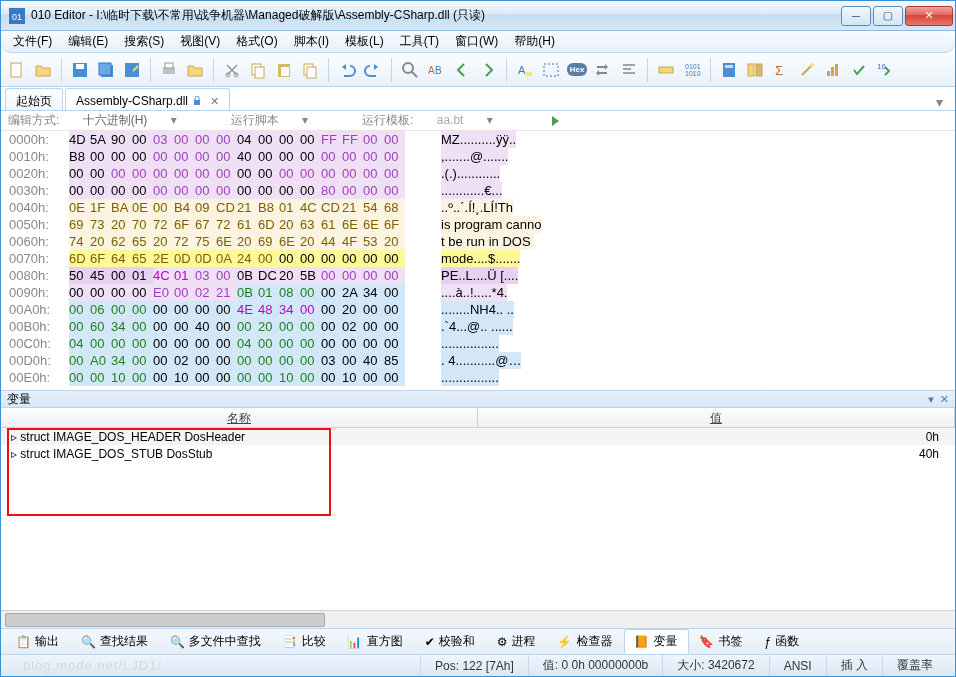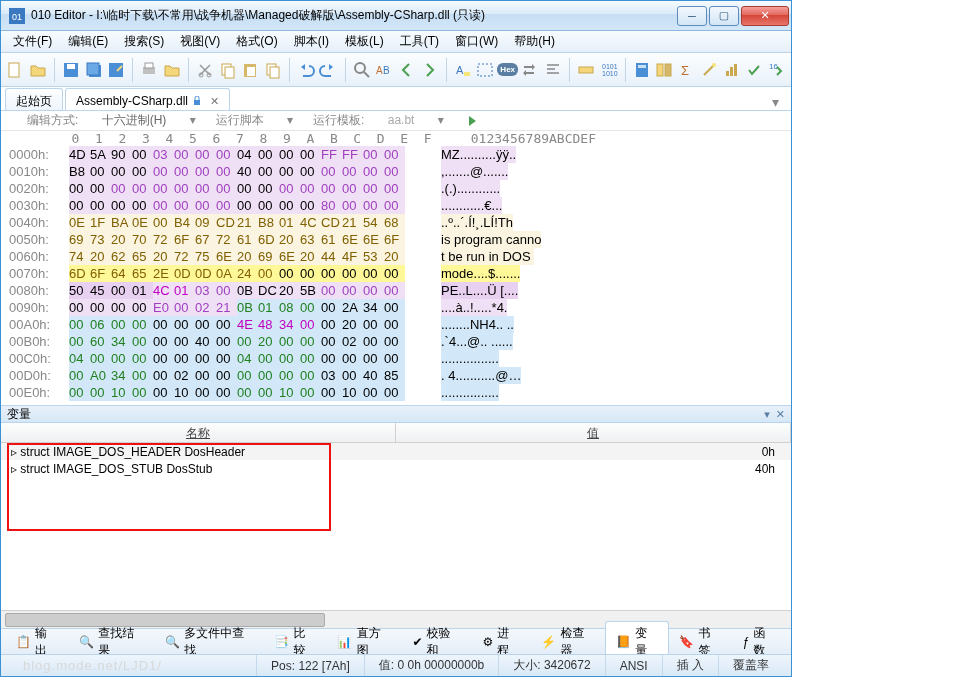--- a/index.html
+++ b/index.html
@@ -1,36 +1,36 @@
 <!DOCTYPE html>
 <html><head>
 <meta charset="utf-8">
 <style>
 * { margin:0; padding:0; box-sizing:border-box; font-family:"Microsoft YaHei",Tahoma,sans-serif; }
 body { background:#fff; font-size:12px; overflow:hidden; }
-.window { width:792px; height:677px; border:1px solid #3a91d6; background:#fff; display:flex; flex-direction:column; }
+.window { width:956px; height:677px; border:1px solid #3a91d6; background:#fff; display:flex; flex-direction:column; }
 .titlebar { height:30px; background:linear-gradient(#f7fbff,#d9eaf9 45%,#c6ddf3 46%,#d3e7f8); display:flex; align-items:center; padding:0 2px; border-bottom:1px solid #8db7dd; }
 .titlebar .icon { width:16px; height:16px; margin:0 6px; }
 .title-text { flex:1; color:#000; font-size:12px; }
 .win-btns { display:flex; gap:0; }
 .win-btn { width:30px; height:20px; border:1px solid #5d8cbb; background:linear-gradient(#f3f8fd,#d2e6f6); border-radius:3px; margin-left:2px; display:flex; align-items:center; justify-content:center; font-size:11px; color:#2b4e72; cursor:default; }
 .win-btn.close { width:48px; background:linear-gradient(#f5a09a,#e1675e 45%,#d54638 46%,#e8756a); border-color:#a73c32; color:#fff; }
-.menubar { height:22px; background:linear-gradient(#f7fbfe,#e6f0fa); border-bottom:1px solid #b9d4eb; display:flex; align-items:center; padding:0 4px; color:#000; }
+.menubar { height:22px; background:linear-gradient(#f7fbfe,#e6f0fa); border-bottom:1px solid #b9d4eb; display:flex; align-items:center; padding:0 4px; color:#000;border-radius:10px; }
 .menubar span { padding:2px 8px; }
 .toolbar { height:34px; background:linear-gradient(#fcfdff,#e8f1fa); border-bottom:1px solid #b9d4eb; display:flex; align-items:center; padding:2px 4px; gap:2px; }
 .sep { width:1px; height:24px; background:#c0d6eb; margin:0 4px; }
 .tbtn { width:24px; height:24px; display:flex; align-items:center; justify-content:center; border-radius:2px; }
 .tbtn svg { width:18px; height:18px; }
 .tabstrip { height:24px; background:#fff; border-bottom:1px solid #b9d4eb; display:flex; align-items:flex-end; padding:0 4px; }
 .tab { height:22px; padding:3px 10px 0; border:1px solid #b9d4eb; border-bottom:none; margin-right:2px; border-radius:3px 3px 0 0; background:linear-gradient(#fdfeff,#eef5fc); display:flex; align-items:center; gap:4px; }
 .tab.active { background:#fff; font-weight:normal; }
 .tab .x { font-size:11px; color:#777; margin-left:4px; }
 .tabstrip .spacer { flex:1; }
 .tabstrip .newtab { color:#888; font-size:14px; padding:0 8px; }
-.hexhdr { height:20px; display:flex; align-items:center; padding:0 26px; color:#888; background:#fff; border-bottom:1px solid #e6e6e6; font-family:Consolas,monospace; }
+.hexhdr { height:20px; display:flex; align-items:center; padding:0 7px; color:#888; background:#fff; border-bottom:1px solid #e6e6e6; font-family:Consolas,monospace;gap:34px; }
 .hexhdr span { margin-right:20px; }
 .hexruler { font-family:Consolas,monospace; font-size:13px; color:#888; padding:0 8px; white-space:pre; }
 .hexarea { flex:0 0 auto; background:#fff; padding:0 8px 4px; font-family:Consolas,monospace; font-size:13px; line-height:17px; position:relative; }
 .hexrow { display:flex; white-space:pre; }
 .addr { color:#888; width:60px; }
 .bytes span { display:inline-block; width:21px; text-align:left; }
 .asc { margin-left:36px; }
 .bg-lav { background:#f0e0f5; }
 .bg-lav2 { background:#e8d0f0; }
 .bg-pale { background:#faf4e0; }
@@ -300,21 +300,20 @@
     <div class="newtab">▾</div>
   </div>
 
   <div class="hexhdr">
     <span><span>编辑方式:</span> <span style="color:#666">十六进制(H)</span> ▾</span>
     <span><span>运行脚本</span> ▾</span>
     <span><span>运行模板:</span> <span style="color:#aaa">aa.bt</span> ▾</span>
     <span class="arrow"></span>
   </div>
 
-  <div class="hexruler">        0  1  2  3  4  5  6  7  8  9  A  B  C  D  E  F     0123456789ABCDEF</div>
   <div class="hexarea" id="hexarea">
       <div class="hexrow"><span class="addr">0000h:</span><span class="bytes"><span class="bg-lav fg-blk">4D</span><span class="bg-lav fg-blk">5A</span><span class="bg-lav fg-blk">90</span><span class="bg-lav fg-blk">00</span><span class="bg-lav fg-pur">03</span><span class="bg-lav fg-pur">00</span><span class="bg-lav fg-pur">00</span><span class="bg-lav fg-pur">00</span><span class="bg-lav fg-blk">04</span><span class="bg-lav fg-blk">00</span><span class="bg-lav fg-blk">00</span><span class="bg-lav fg-blk">00</span><span class="bg-lav fg-pur">FF</span><span class="bg-lav fg-pur">FF</span><span class="bg-lav fg-pur">00</span><span class="bg-lav fg-pur">00</span></span><span class="asc bg-lav">MZ..........ÿÿ..</span></div>
       <div class="hexrow"><span class="addr">0010h:</span><span class="bytes"><span class="bg-lav fg-blk">B8</span><span class="bg-lav fg-blk">00</span><span class="bg-lav fg-blk">00</span><span class="bg-lav fg-blk">00</span><span class="bg-lav fg-pur">00</span><span class="bg-lav fg-pur">00</span><span class="bg-lav fg-pur">00</span><span class="bg-lav fg-pur">00</span><span class="bg-lav fg-blk">40</span><span class="bg-lav fg-blk">00</span><span class="bg-lav fg-blk">00</span><span class="bg-lav fg-blk">00</span><span class="bg-lav fg-pur">00</span><span class="bg-lav fg-pur">00</span><span class="bg-lav fg-pur">00</span><span class="bg-lav fg-pur">00</span></span><span class="asc bg-lav">,.......@.......</span></div>
       <div class="hexrow"><span class="addr">0020h:</span><span class="bytes"><span class="bg-lav fg-blk">00</span><span class="bg-lav fg-blk">00</span><span class="bg-lav fg-pur">00</span><span class="bg-lav fg-pur">00</span><span class="bg-lav fg-pur">00</span><span class="bg-lav fg-pur">00</span><span class="bg-lav fg-pur">00</span><span class="bg-lav fg-pur">00</span><span class="bg-lav fg-blk">00</span><span class="bg-lav fg-blk">00</span><span class="bg-lav fg-pur">00</span><span class="bg-lav fg-pur">00</span><span class="bg-lav fg-pur">00</span><span class="bg-lav fg-pur">00</span><span class="bg-lav fg-pur">00</span><span class="bg-lav fg-pur">00</span></span><span class="asc bg-lav">.(.)............</span></div>
       <div class="hexrow"><span class="addr">0030h:</span><span class="bytes"><span class="bg-lav fg-blk">00</span><span class="bg-lav fg-blk">00</span><span class="bg-lav fg-blk">00</span><span class="bg-lav fg-blk">00</span><span class="bg-lav fg-pur">00</span><span class="bg-lav fg-pur">00</span><span class="bg-lav fg-pur">00</span><span class="bg-lav fg-pur">00</span><span class="bg-lav fg-blk">00</span><span class="bg-lav fg-blk">00</span><span class="bg-lav fg-blk">00</span><span class="bg-lav fg-blk">00</span><span class="bg-lav fg-pur">80</span><span class="bg-lav fg-pur">00</span><span class="bg-lav fg-pur">00</span><span class="bg-lav fg-pur">00</span></span><span class="asc bg-lav">............€...</span></div>
       <div class="hexrow"><span class="addr">0040h:</span><span class="bytes"><span class="bg-pale fg-brn">0E</span><span class="bg-pale fg-brn">1F</span><span class="bg-pale fg-brn">BA</span><span class="bg-pale fg-brn">0E</span><span class="bg-pale fg-brn">00</span><span class="bg-pale fg-brn">B4</span><span class="bg-pale fg-brn">09</span><span class="bg-pale fg-brn">CD</span><span class="bg-pale fg-brn">21</span><span class="bg-pale fg-brn">B8</span><span class="bg-pale fg-brn">01</span><span class="bg-pale fg-brn">4C</span><span class="bg-pale fg-brn">CD</span><span class="bg-pale fg-brn">21</span><span class="bg-pale fg-brn">54</span><span class="bg-pale fg-brn">68</span></span><span class="asc bg-pale">..º..´.Í!¸.LÍ!Th</span></div>
       <div class="hexrow"><span class="addr">0050h:</span><span class="bytes"><span class="bg-pale fg-brn">69</span><span class="bg-pale fg-brn">73</span><span class="bg-pale fg-brn">20</span><span class="bg-pale fg-brn">70</span><span class="bg-pale fg-brn">72</span><span class="bg-pale fg-brn">6F</span><span class="bg-pale fg-brn">67</span><span class="bg-pale fg-brn">72</span><span class="bg-pale fg-brn">61</span><span class="bg-pale fg-brn">6D</span><span class="bg-pale fg-brn">20</span><span class="bg-pale fg-brn">63</span><span class="bg-pale fg-brn">61</span><span class="bg-pale fg-brn">6E</span><span class="bg-pale fg-brn">6E</span><span class="bg-pale fg-brn">6F</span></span><span class="asc bg-pale">is program canno</span></div>
       <div class="hexrow"><span class="addr">0060h:</span><span class="bytes"><span class="bg-pale fg-brn">74</span><span class="bg-pale fg-brn">20</span><span class="bg-pale fg-brn">62</span><span class="bg-pale fg-brn">65</span><span class="bg-pale fg-brn">20</span><span class="bg-pale fg-brn">72</span><span class="bg-pale fg-brn">75</span><span class="bg-pale fg-brn">6E</span><span class="bg-pale fg-brn">20</span><span class="bg-pale fg-brn">69</span><span class="bg-pale fg-brn">6E</span><span class="bg-pale fg-brn">20</span><span class="bg-pale fg-brn">44</span><span class="bg-pale fg-brn">4F</span><span class="bg-pale fg-brn">53</span><span class="bg-pale fg-brn">20</span></span><span class="asc bg-pale">t be run in DOS </span></div>
       <div class="hexrow"><span class="addr">0070h:</span><span class="bytes"><span class="bg-yel fg-brn">6D</span><span class="bg-yel fg-brn">6F</span><span class="bg-yel fg-brn">64</span><span class="bg-yel fg-brn">65</span><span class="bg-yel fg-brn">2E</span><span class="bg-yel fg-brn">0D</span><span class="bg-yel fg-brn">0D</span><span class="bg-yel fg-brn">0A</span><span class="bg-yel fg-brn">24</span><span class="bg-yel fg-brn">00</span><span class="bg-yel fg-blk">00</span><span class="bg-yel fg-blk">00</span><span class="bg-yel fg-blk">00</span><span class="bg-yel fg-blk">00</span><span class="bg-yel fg-blk">00</span><span class="bg-yel fg-blk">00</span></span><span class="asc bg-yel">mode....$.......</span></div>
       <div class="hexrow"><span class="addr">0080h:</span><span class="bytes"><span class="bg-lav2 fg-blk">50</span><span class="bg-lav2 fg-blk">45</span><span class="bg-lav2 fg-blk">00</span><span class="bg-lav2 fg-blk">01</span><span class="bg-lav fg-mag">4C</span><span class="bg-lav fg-mag">01</span><span class="bg-lav fg-pur">03</span><span class="bg-lav fg-pur">00</span><span class="bg-lav fg-blk">0B</span><span class="bg-lav fg-blk">DC</span><span class="bg-lav fg-blk">20</span><span class="bg-lav fg-blk">5B</span><span class="bg-lav fg-pur">00</span><span class="bg-lav fg-pur">00</span><span class="bg-lav fg-pur">00</span><span class="bg-lav fg-pur">00</span></span><span class="asc bg-lav2">PE..L....Ü [....</span></div>

